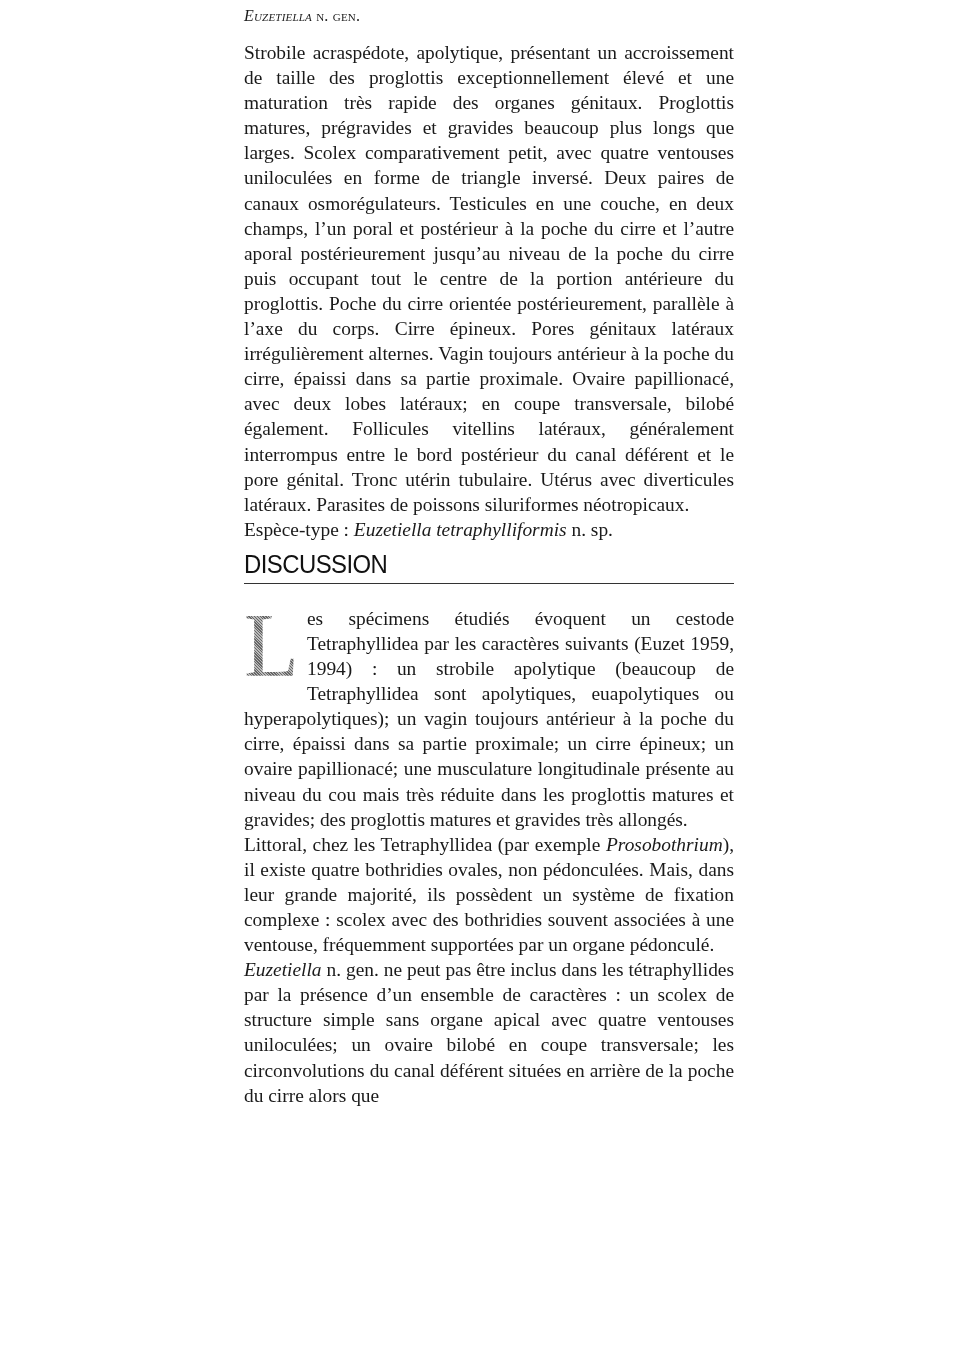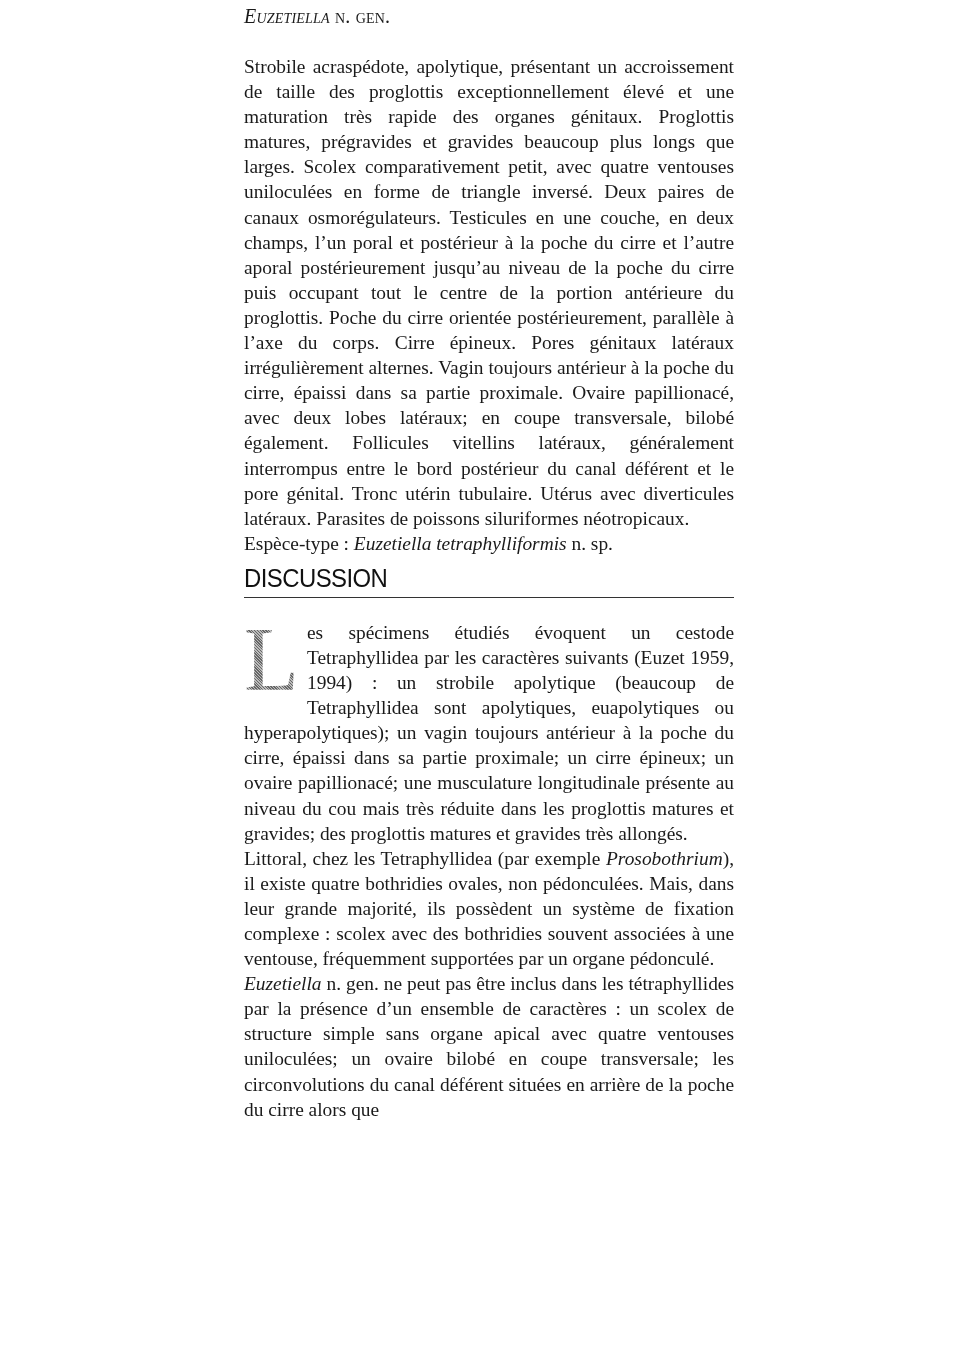--- a/index.html
+++ b/index.html
@@ -18,42 +18,42 @@
   .column {
     position: absolute;
     left: 244px;
     top: 0;
     width: 490px;
   }
   .genus-heading {
     margin: 0;
     padding-top: 2px;
     height: 32px;
-    font-size: 20px;
+    font-size: 16px;
     line-height: 28px;
     font-weight: normal;
     letter-spacing: 0.2px;
   }
   .genus-heading .genus-name {
     font-style: italic;
     font-variant: small-caps;
     text-transform: none;
   }
   .genus-heading .genus-abbr {
     font-variant: small-caps;
   }
   .para {
     margin: 0;
     font-size: 19.4px;
     line-height: 25.1px;
     text-align: justify;
     hyphens: none;
   }
   .para.first {
-    margin-top: 20px;
+    margin-top: 6px;
   }
   .para em, .para i {
     font-style: italic;
   }
   .section-heading {
     margin: 6px 0 0 0;
     font-family: "Liberation Sans", "DejaVu Sans", sans-serif;
     font-weight: normal;
     font-size: 26px;
     line-height: 32px;

